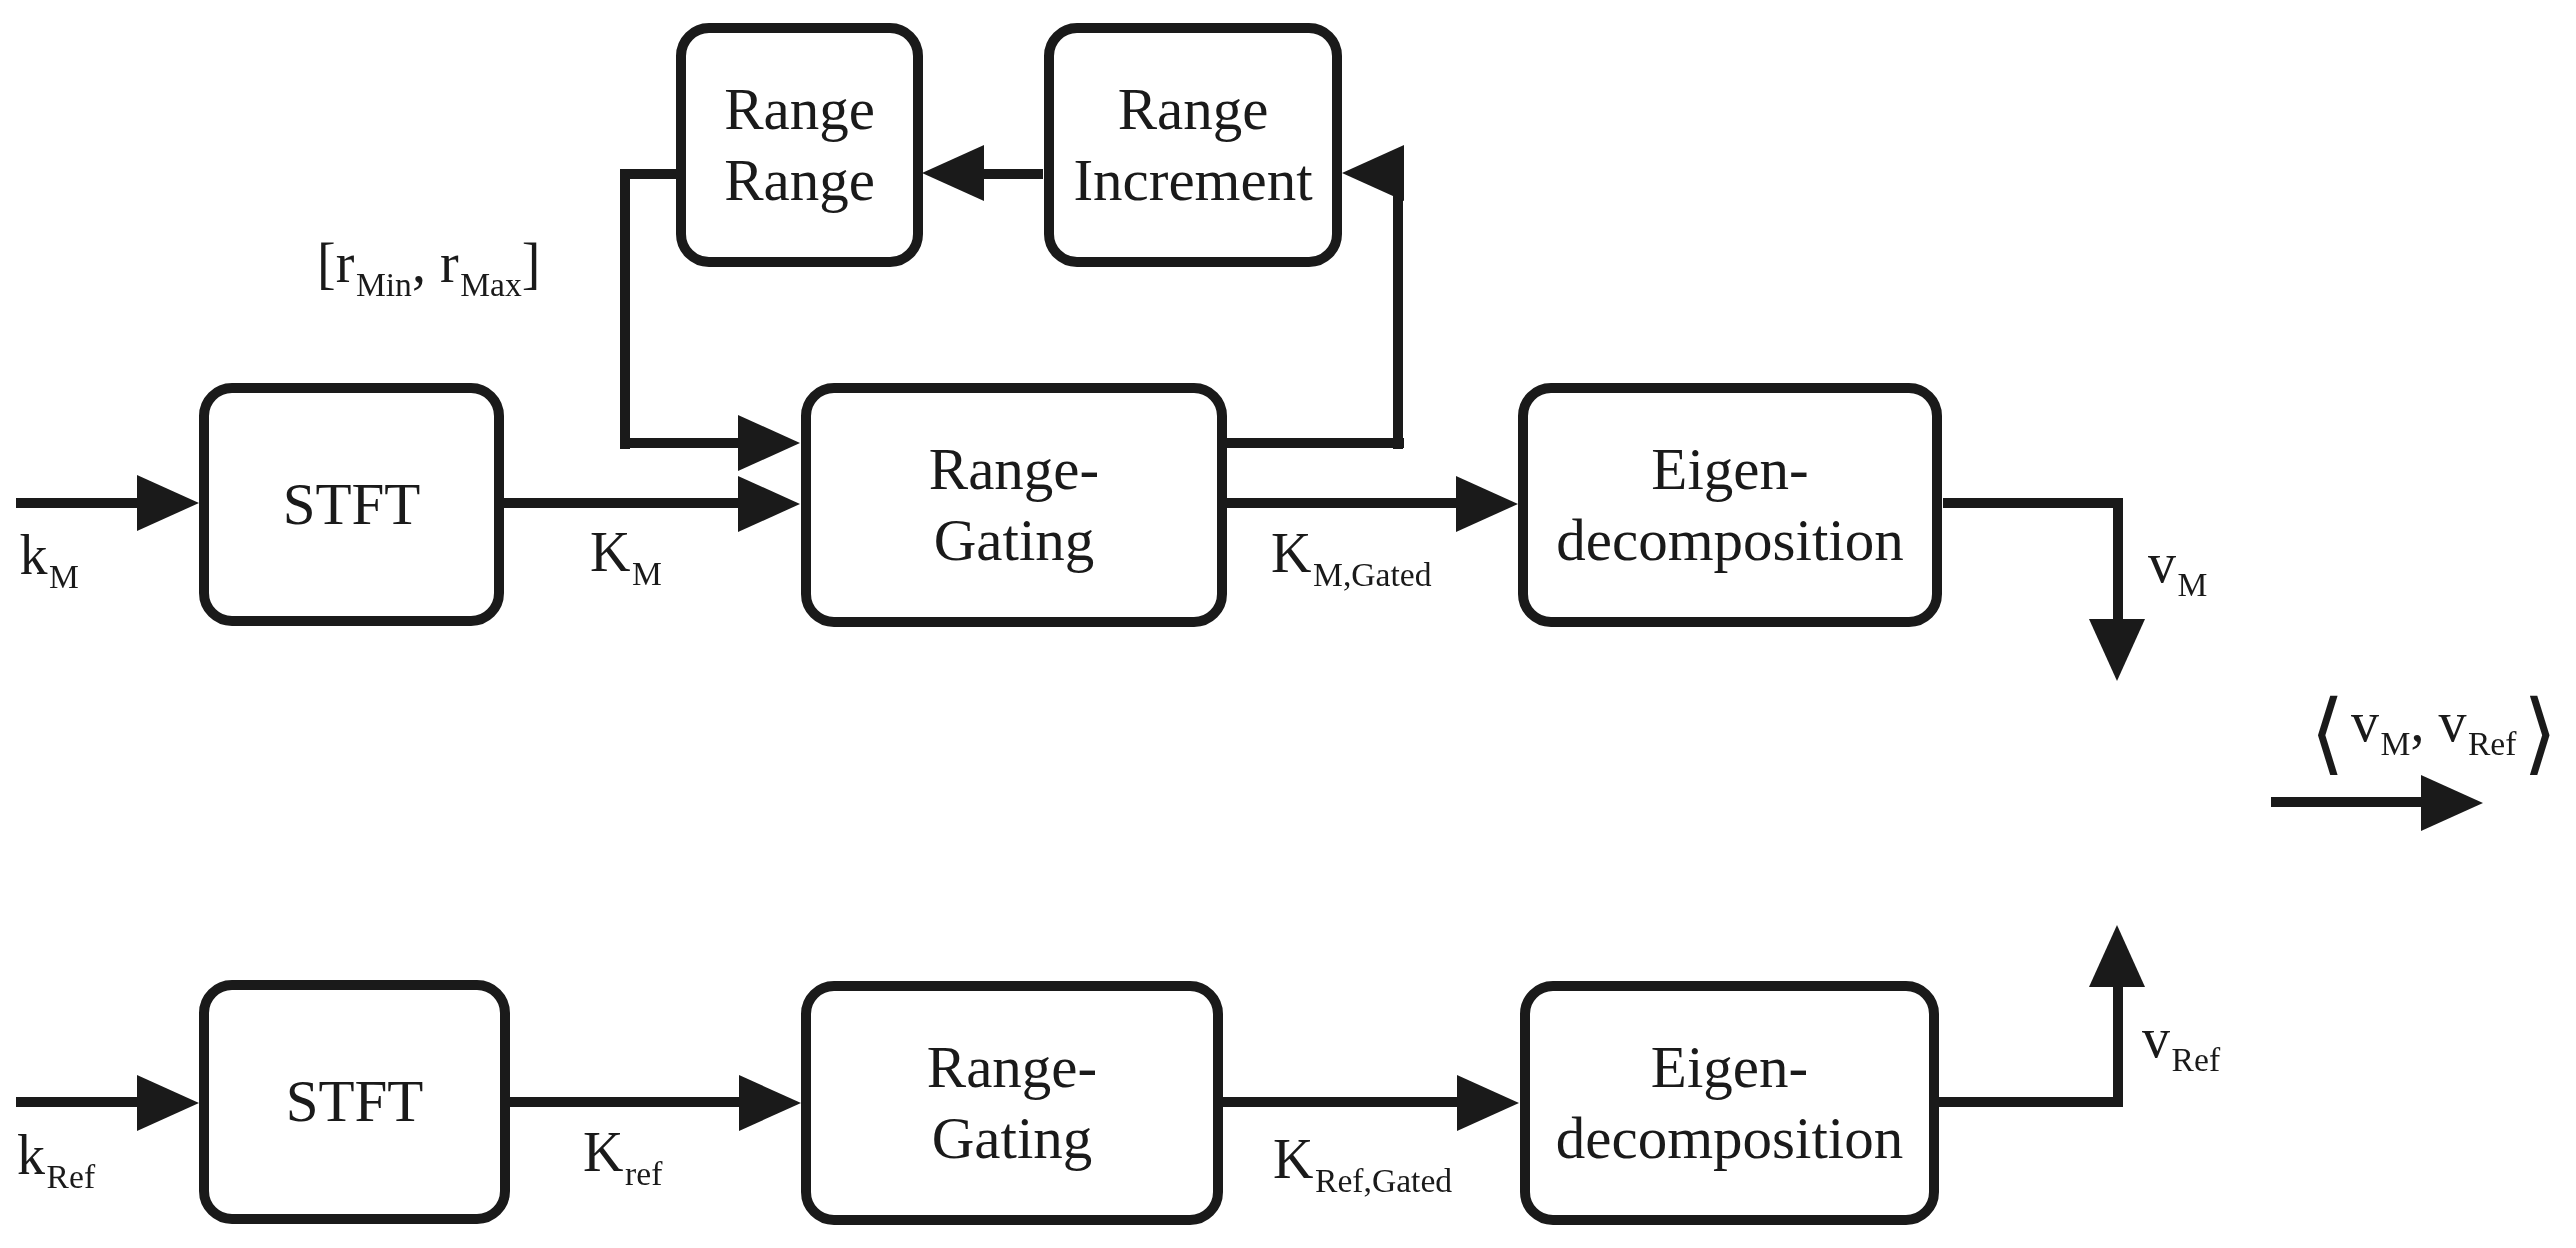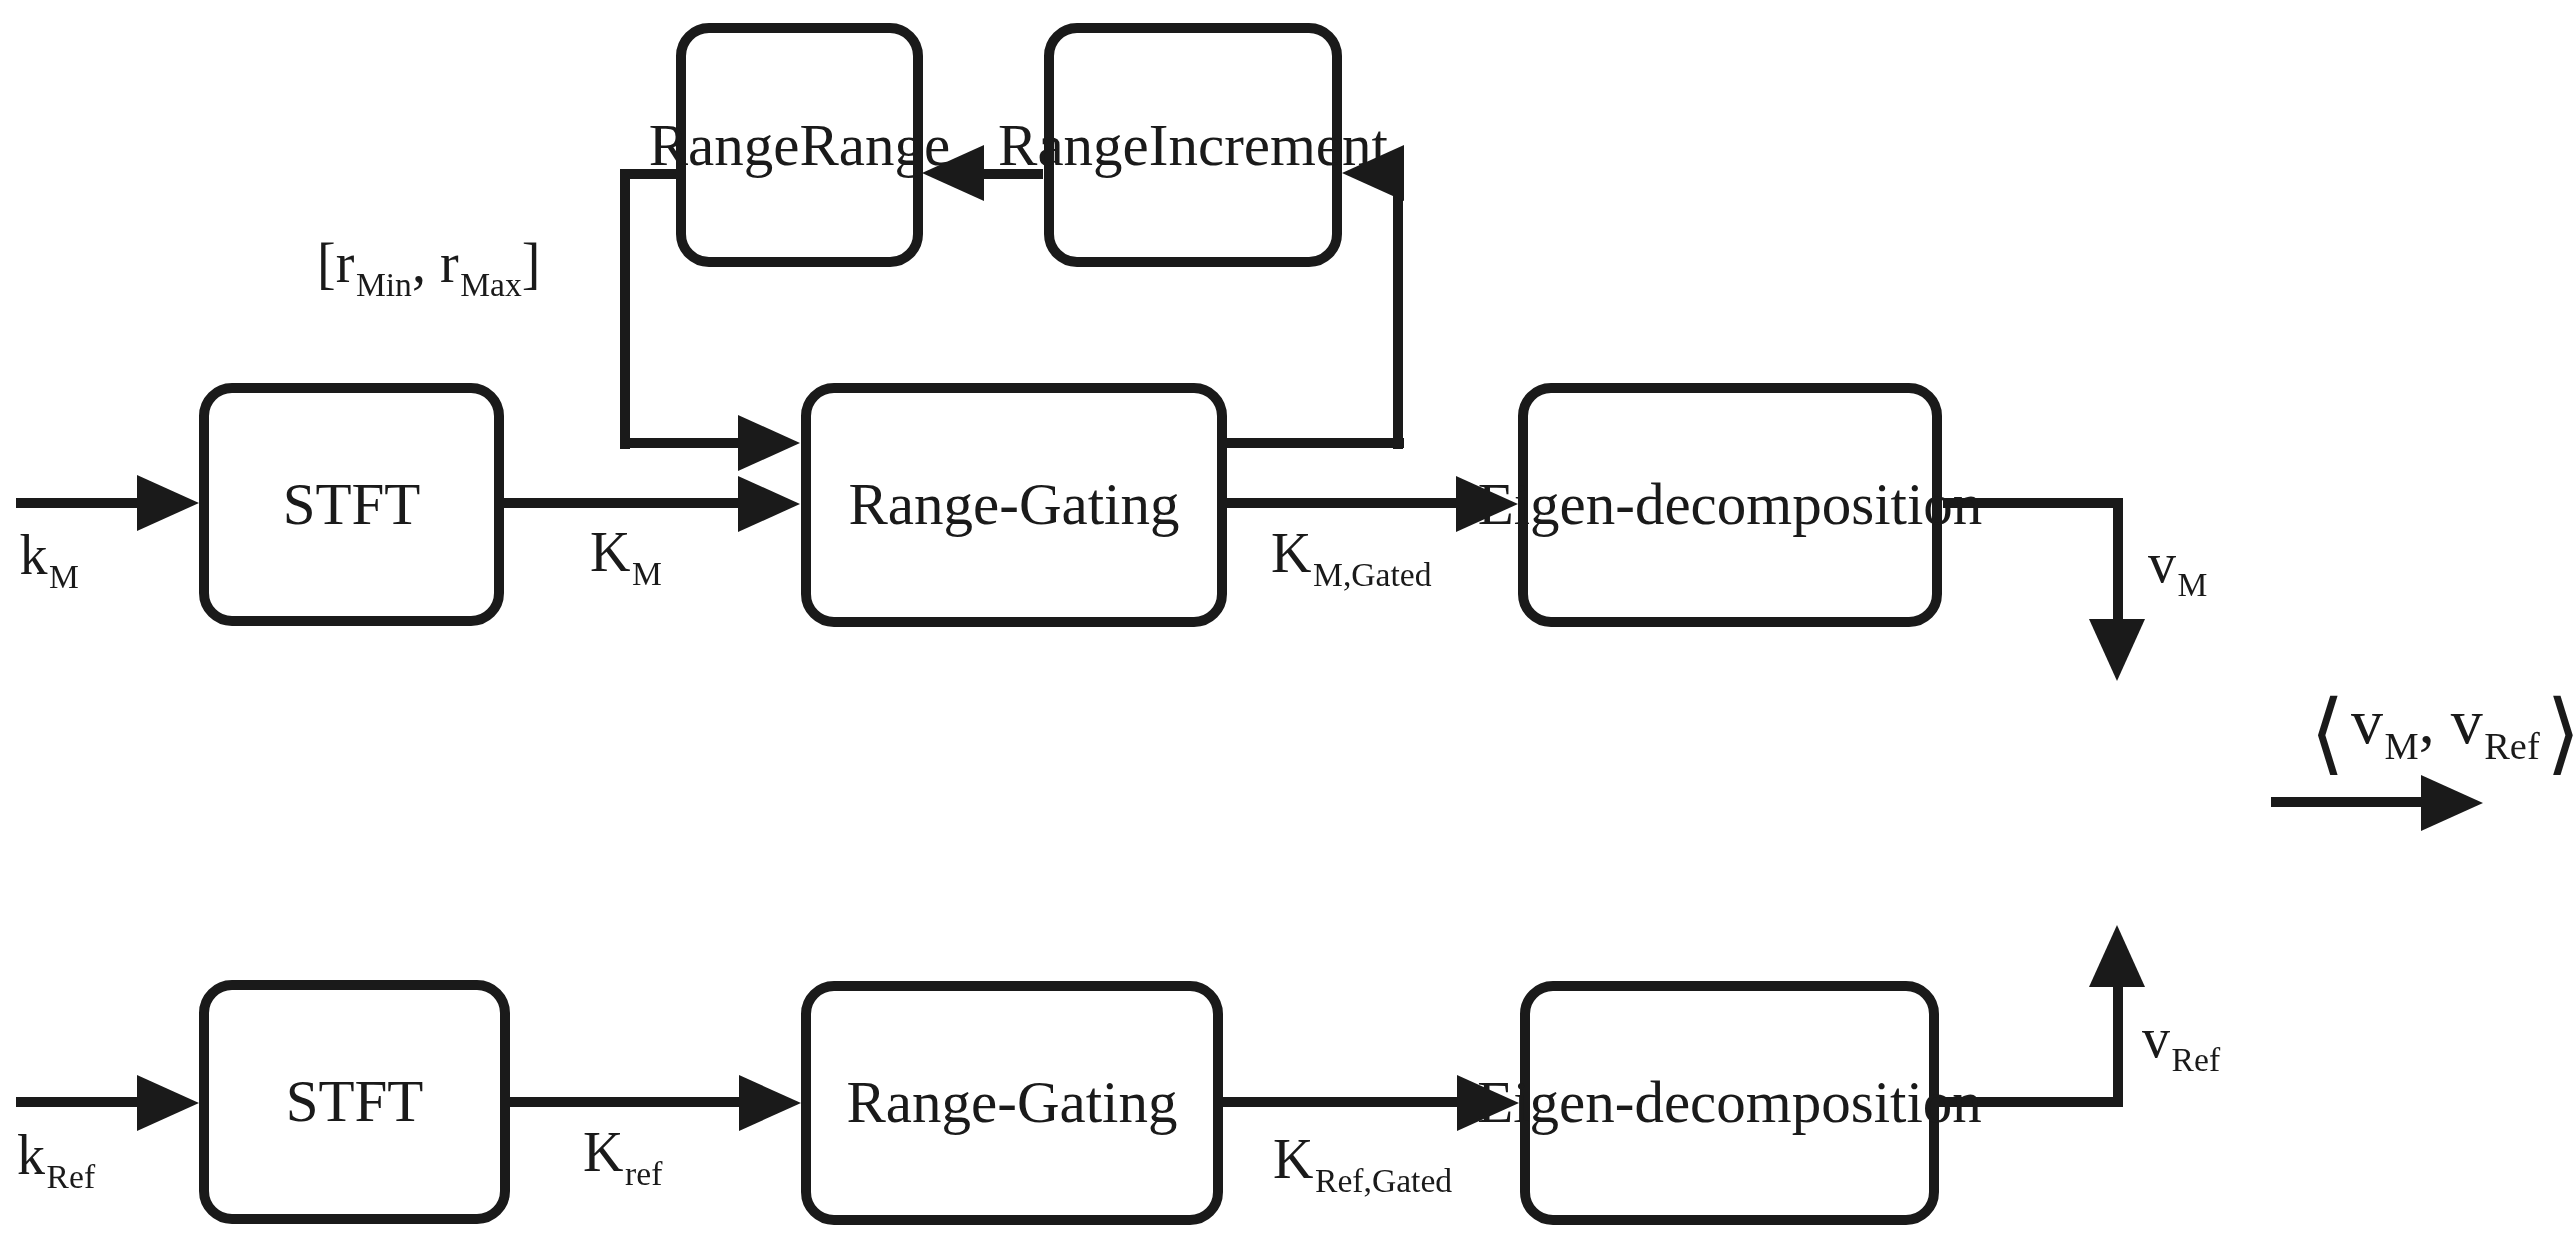--- a/index.html
+++ b/index.html
@@ -12,21 +12,21 @@
     color: var(--ink, #1a1a1a);
     overflow: hidden;
   }
   .box {
     position: absolute;
     box-sizing: border-box;
     border: 10.2px solid var(--ink, #1a1a1a);
     border-radius: 33px;
     background: #ffffff;
     display: flex;
-    flex-direction: row;
+    flex-direction: column;
     justify-content: center;
     align-items: center;
     text-align: center;
     font-size: 59px;
     line-height: 1.21;
     z-index: 2;
   }
   .box span { display: block; white-space: nowrap; }
   .wire { position: absolute; background: var(--ink, #1a1a1a); z-index: 1; }
   .ah { position: absolute; width: 0; height: 0; z-index: 3; }
@@ -42,21 +42,21 @@
     z-index: 2;
   }
   .lbl sub { font-size: 0.60em; line-height: 1; vertical-align: -0.42em; margin-left: 1.6px; }
   .result { display: flex; align-items: center; height: 109px; gap: 6.2px; }
   .result .bracket {
     font-family: "DejaVu Sans", "DejaVu Serif", sans-serif;
     font-size: 89px;
     line-height: 1;
     font-weight: 400;
   }
-  .result .expr { font-size: 64px; position: relative; top: -6.2px; }
+  .result .expr { font-size: 56px; position: relative; top: -6.2px; }
 </style>
 </head>
 <body>
 
 <div class="canvas">
 
   <div class="box" style="left:676px; top:23.4px; width:247px; height:244px;">
     <span>Range</span>
     <span>Range</span>
   </div>

